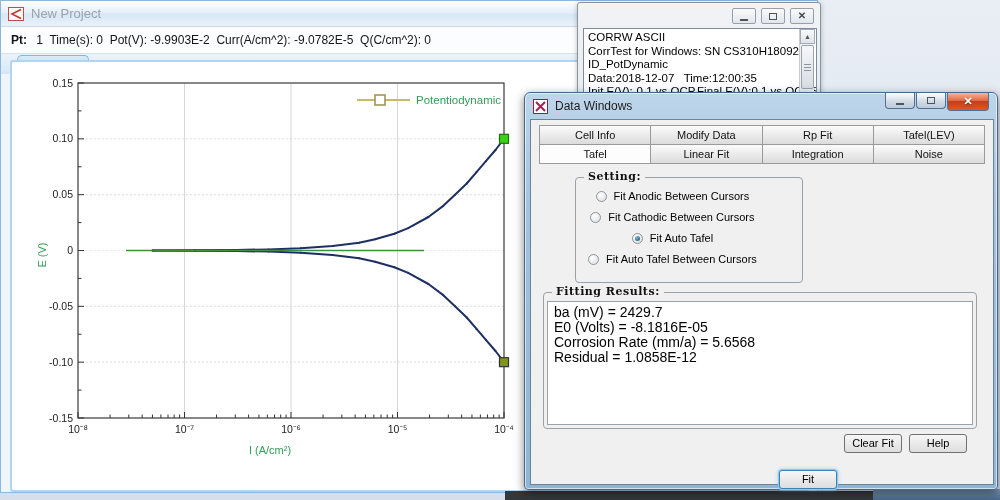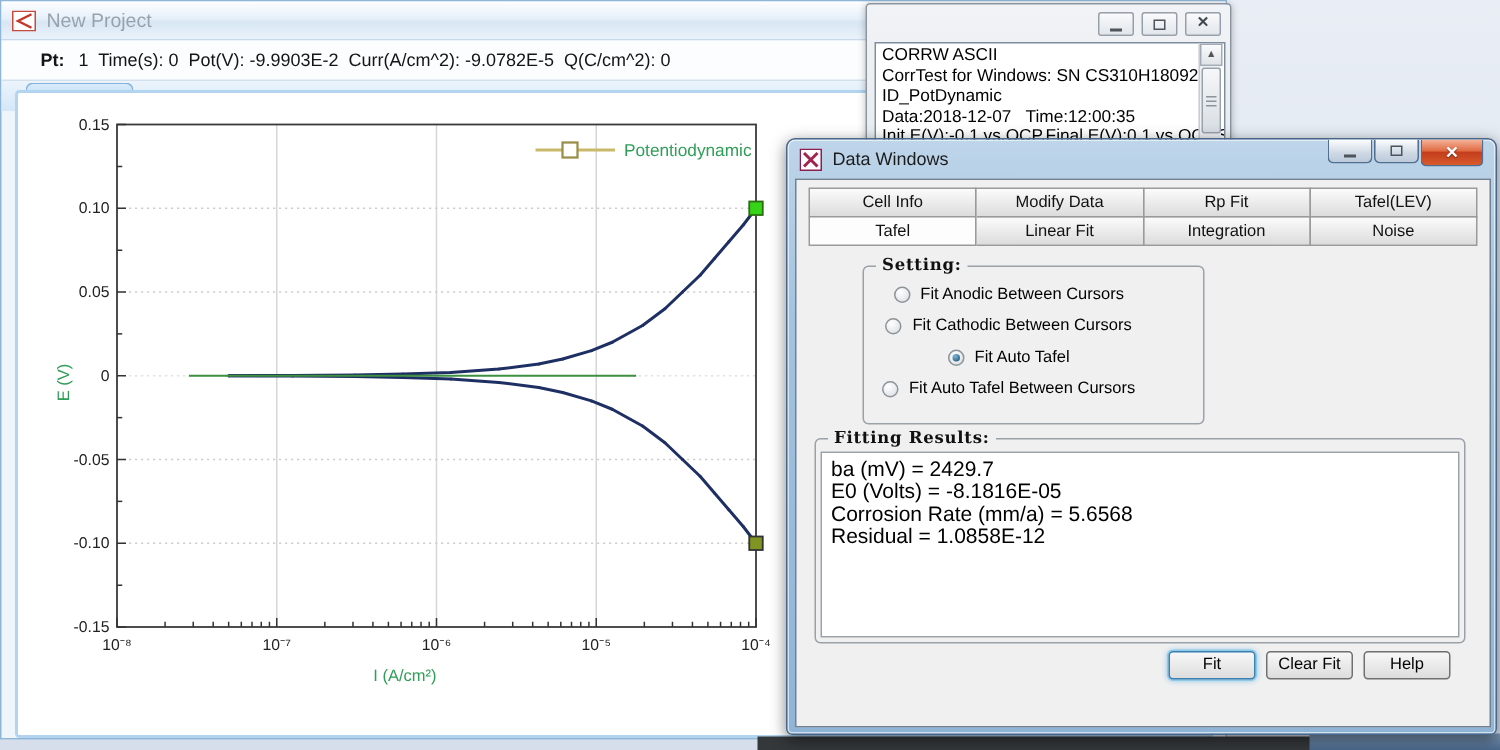--- a/index.html
+++ b/index.html
@@ -15,21 +15,21 @@
 
   
   .main-window { position:absolute; left:0; top:0; width:818px; height:493px;
     background:#eef5fb; border:1px solid #8fb6d9; z-index:1; }
   .mw-titlebar { height:26px; display:flex; align-items:center; padding-left:7px;
     background:linear-gradient(180deg,#fdfeff 0%,#e6f0f9 45%,#d8e7f4 55%,#e9f2fa 100%);
     border-bottom:1px solid #c9daea; }
   .mw-icon { width:16px; height:14px; display:inline-block; }
   .mw-title { margin-left:7px; font-size:13px; color:#98a2ad; }
   .mw-status { height:27px; line-height:26px; background:#fbfdff; border-bottom:1px solid #d3e0ee;
-    padding-left:26px; font-size:12px; color:#151515; white-space:pre; }
+    padding-left:10px; font-size:12px; color:#151515; white-space:pre; }
   .mw-status b { font-weight:bold; margin-right:6px; }
   .mw-tabstrip { position:relative; height:20px;
     background:linear-gradient(180deg,#ecf4fb,#d4e7f7); }
   .mw-tab { position:absolute; left:16px; bottom:0; width:72px; height:19px;
     border:1px solid #85b3dc; border-bottom:none; border-radius:5px 5px 0 0;
     background:linear-gradient(180deg,#d8ecfb,#a8d0ee);
     font-size:11px; font-weight:bold; color:#16395c; text-align:center; line-height:18px; cursor:default;padding-left:42px; }
   .graph-panel { position:absolute; left:9px; top:59px; width:799px; height:432px;
     background:#ffffff; border:2px solid #b2d4ee; border-radius:3px; }
   #chart-host { position:absolute; left:0; top:0; width:795px; height:409px; }
@@ -95,21 +95,21 @@
     border-radius:50%; background:radial-gradient(circle at 35% 30%, #7fb9d8, #134a6e); }
   .radio-row span.lbl { margin-left:7px; font-size:11px; color:#000; }
 
   .gb-results { left:12px; top:172px; width:434px; height:137px; }
   .results-box { position:absolute; left:3px; top:8px; right:3px; bottom:3px; background:#fff;
     border:1px solid #9aa1a8; padding:3px 6px; font-size:14px; line-height:15px; color:#000; overflow:hidden; }
 
   .dlg-btnrow { position:absolute; left:0; top:314px; width:100%; height:20px; }
   .btn { position:absolute; height:19px; font-size:11px; color:#000; text-align:center; line-height:17px;
     background:linear-gradient(180deg,#f7f7f7,#dddddd); border:1px solid #707070; border-radius:3px; cursor:default; }
-  .btn-fit { left:248px; width:58px; border-color:#3c7fb1; box-shadow:0 0 0 1px #8ecbe8, 0 0 4px #6fb6dd; }
+  .btn-fit { left:248px; width:58px; border-color:#3c7fb1; box-shadow:0 0 0 1px #8ecbe8, 0 0 4px #6fb6dd;margin-top:36px; }
   .btn-clearfit { left:313px; width:58px; }
   .btn-help { left:378px; width:58px; }
 </style>
 </head>
 <body>
 
 <div id="screen">
 
   <div class="main-window">
     <div class="mw-titlebar">

